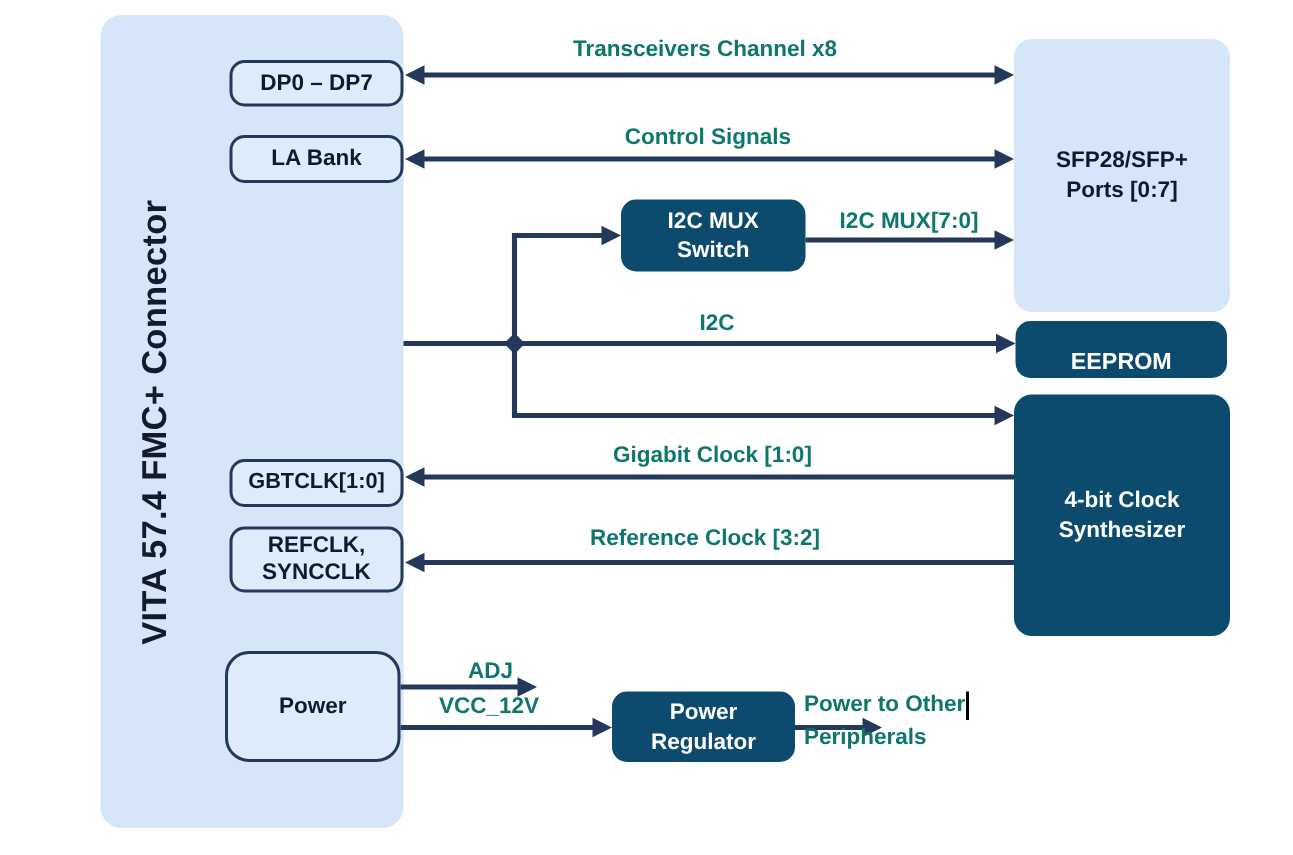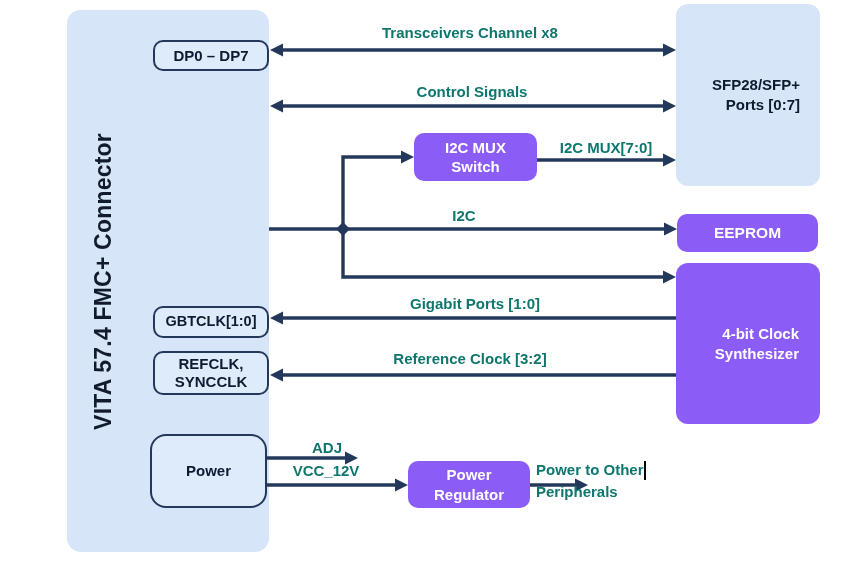--- a/index.html
+++ b/index.html
@@ -16,60 +16,63 @@
   .port{background:#DEEBFB;border:2px solid #24385C;border-radius:10px;display:flex;align-items:center;justify-content:center;
         font-size:15px;color:#0e1a30;text-align:center;line-height:1.2;z-index:1;}
   .port-dp{left:153px;top:40px;width:116px;height:31px;}
   .port-la{left:153px;top:90px;width:116px;height:32px;}
   .port-sm{left:153px;top:213px;width:116px;height:31px;}
   .port-gbt{left:153px;top:306px;width:116px;height:32px;font-size:14.5px;}
   .port-ref{left:153px;top:351px;width:116px;height:44px;}
   .port-ref .inner{width:84px;}
   .port-power{left:150px;top:434px;width:117px;height:74px;border-radius:16px;}
   
-  .dark{background:#8b5cf6;color:#ffffff;border-radius:10px;display:flex;align-items:center;justify-content:center;
+  .dark{background:#0c4a6e;color:#ffffff;border-radius:10px;display:flex;align-items:center;justify-content:center;
         font-size:15px;text-align:center;line-height:1.3;z-index:1;}
   .blk-i2cmux{left:414px;top:133px;width:123px;height:48px;}
   .blk-i2cmux .inner{width:90px;}
-  .blk-eeprom{left:677px;top:214px;width:141px;height:38px;font-size:15.5px;}
+  .blk-eeprom{left:677px;top:214px;width:141px;height:38px;font-size:15.5px;align-items:flex-end;}
   .blk-clock{left:676px;top:263px;width:144px;height:161px;border-radius:12px;}
-  .blk-clock .inner{width:102px;text-align:right;}
+  .blk-clock .inner{width:102px;}
   .blk-preg{left:408px;top:461px;width:122px;height:47px;}
   .blk-preg .inner{width:90px;}
   
-  .blk-sfp{left:676px;top:4px;width:144px;height:182px;background:#D7E5F8;border-radius:12px;color:#0e1a30;
-           display:flex;align-items:center;justify-content:center;font-size:15px;text-align:right;line-height:1.35;z-index:1;}
+  .blk-sfp{left:676px;top:26px;width:144px;height:182px;background:#D7E5F8;border-radius:12px;color:#0e1a30;
+           display:flex;align-items:center;justify-content:center;font-size:15px;text-align:center;line-height:1.35;z-index:1;}
   .blk-sfp .inner{width:104px;}
   
   .lbl{position:absolute;font-size:15px;color:#0f766e;white-space:nowrap;z-index:3;}
   .ctr{transform:translateX(-50%);}
   .lbl-transceivers{left:470px;top:24px;}
   .lbl-control{left:472px;top:83px;}
   .lbl-i2cmuxbus{left:606px;top:139px;}
-  .lbl-i2c{left:464px;top:207px;}
+  .lbl-i2c{left:478px;top:207px;}
   .lbl-gigabit{left:475px;top:295px;}
   .lbl-reference{left:470px;top:350px;}
   .lbl-adj{left:327px;top:439px;}
   .lbl-vcc{left:326px;top:462px;}
   .lbl-powerout{left:536px;top:459px;width:115px;white-space:normal;line-height:1.45;}
   .caret{left:644px;top:461px;width:2px;height:19px;background:#000;z-index:3;}
   svg.wires{position:absolute;left:0;top:0;z-index:2;pointer-events:none;}
 </style>
 </head>
 <body>
 
 <div id="canvas">
 
   <div class="abs fmc"></div>
   <div class="abs fmc-label-wrap">
     <span class="fmc-label">VITA 57.4 FMC+ Connector</span>
   </div>
 
   <div class="abs port port-dp">
       <span>DP0 – DP7</span>
+    </div>
+  <div class="abs port port-la">
+      <span>LA Bank</span>
     </div>
   <div class="abs port port-gbt">
       <span>GBTCLK[1:0]</span>
     </div>
   <div class="abs port port-power">
       <span>Power</span>
     </div>
   <div class="abs port port-ref">
       <span class="inner">REFCLK, SYNCCLK</span>
     </div>
@@ -131,20 +134,20 @@
       <polygon points="588,485 575,478.5 575,491.5"></polygon>
 
       <polygon points="343,222 350,229 343,236 336,229"></polygon>
     </g>
   </svg>
 
   <div class="lbl ctr lbl-transceivers">Transceivers Channel x8</div>
   <div class="lbl ctr lbl-control">Control Signals</div>
   <div class="lbl ctr lbl-i2cmuxbus">I2C MUX[7:0]</div>
   <div class="lbl ctr lbl-i2c">I2C</div>
-  <div class="lbl ctr lbl-gigabit">Gigabit Ports [1:0]</div>
+  <div class="lbl ctr lbl-gigabit">Gigabit Clock [1:0]</div>
   <div class="lbl ctr lbl-reference">Reference Clock [3:2]</div>
   <div class="lbl ctr lbl-adj">ADJ</div>
   <div class="lbl ctr lbl-vcc">VCC_12V</div>
   <div class="lbl lbl-powerout">Power to Other Peripherals</div>
   <div class="abs caret"></div>
 
 </div>
 
 </body></html>

